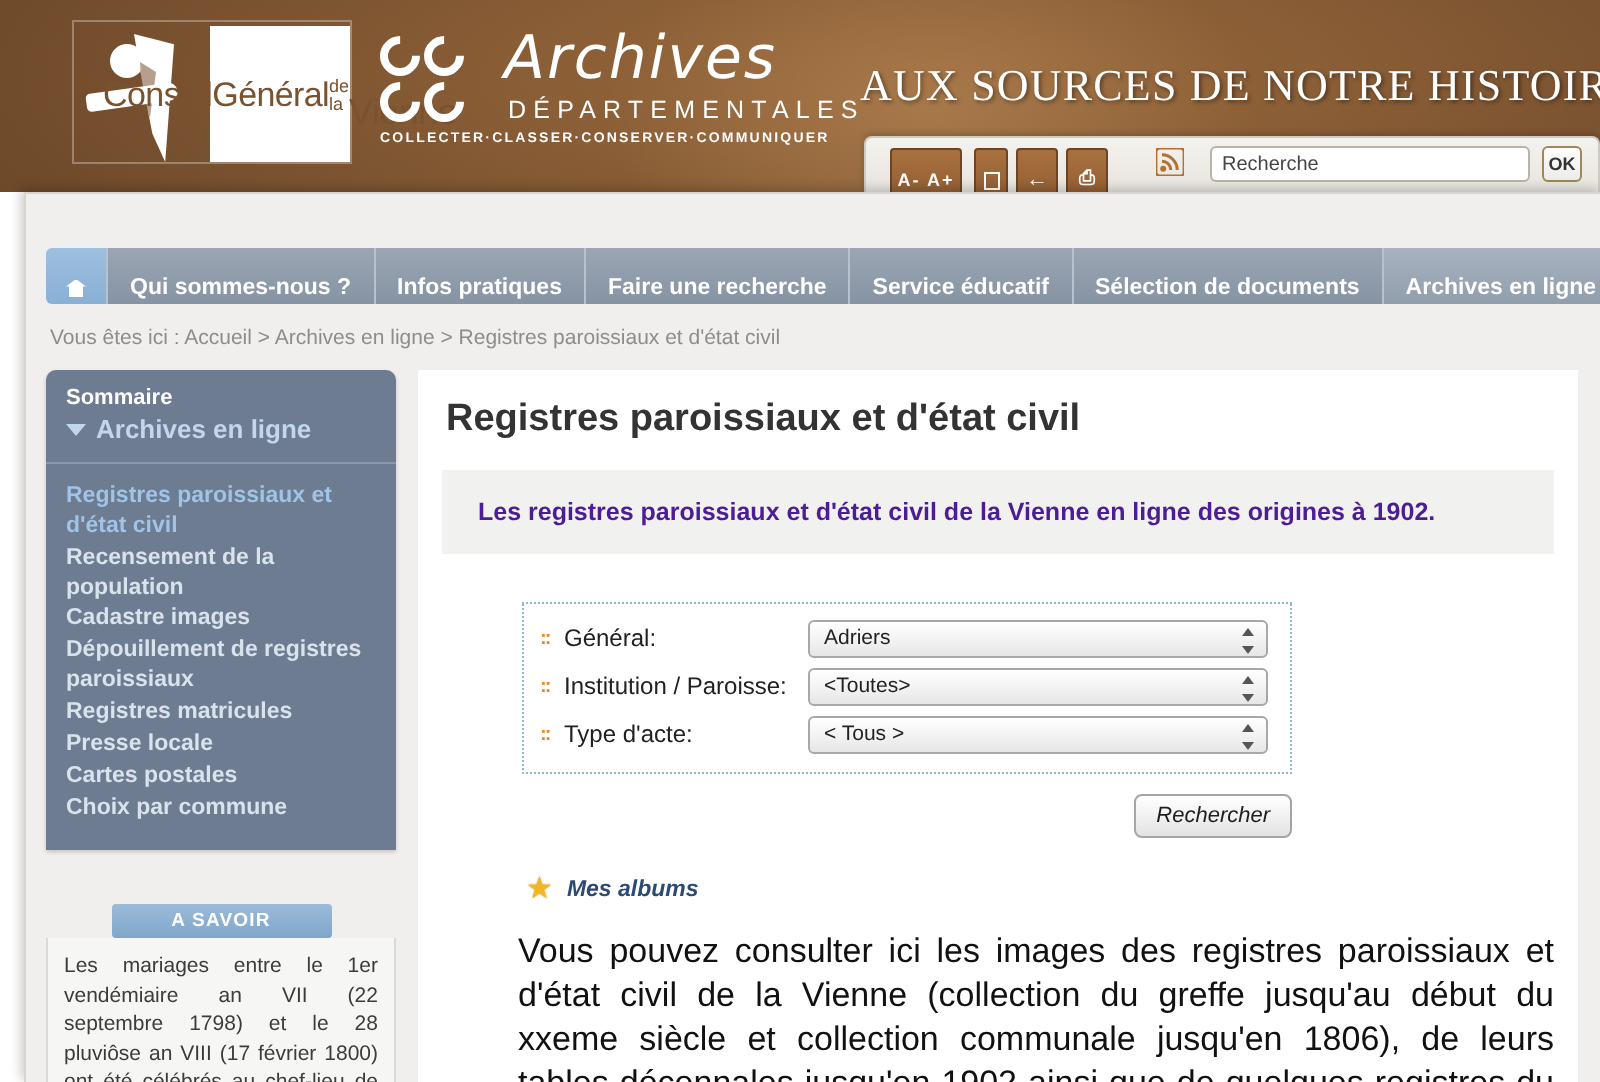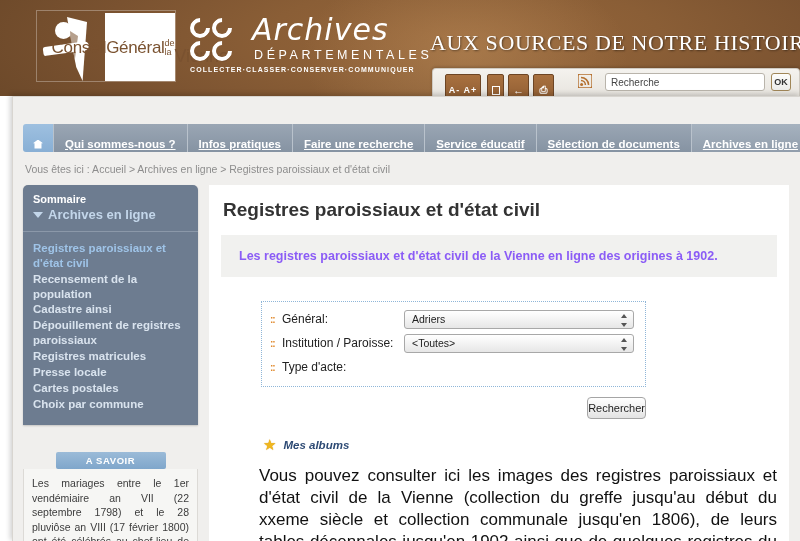--- a/index.html
+++ b/index.html
@@ -275,21 +275,20 @@
     display: flex;
     align-items: center;
     color: #ffffff;
     font-size: 11.5px;
     font-weight: bold;
     background: linear-gradient(to bottom, #9aa6b4 0%, #7d8b9b 100%);
     border-right: 1px solid #b9c2cc;
     white-space: nowrap;
     cursor: pointer;
     box-sizing: border-box;
-    text-decoration: underline;
   }
   .nav-item.last { border-right: none; }
   .nav-item.home {
     padding: 0 10px;
     background: linear-gradient(to bottom, #9ec0e0 0%, #7fa8d0 100%);
   }
   .nav-item.home .house {
     width: 10px; height: 9px;
     background: #fff;
     clip-path: polygon(50% 0%, 100% 42%, 85% 42%, 85% 100%, 15% 100%, 15% 42%, 0% 42%);
@@ -395,21 +394,21 @@
   #page-title {
     margin: 14px 0 0 14px;
     font-size: 19px;
     font-weight: bold;
     color: #333333;
   }
   #intro-banner {
     margin: 14px 12px 0 12px;
     background: #f1f1ef;
     padding: 14px 18px;
-    color: #8b5cf6;
+    color: #4c1d95;
     font-size: 12.5px;
     font-weight: bold;
   }
 
   
   #search-form {
     margin: 24px 0 0 52px;
     width: 385px;
     border: 1px solid #8fb6d8;
     border-style: dotted;
@@ -471,29 +470,30 @@
   .form-select .stepper i.dn { border-top: 4px solid #555; }
 
   #rechercher-row {
     margin: 10px 0 0 52px;
     width: 385px;
     display: flex;
     justify-content: flex-end;
   }
   #rechercher-btn {
     height: 20px;
-    padding: 0 0;
+    padding: 0 10px;
     background: linear-gradient(to bottom, #ffffff 0%, #f0f0f0 55%, #e2e2e2 100%);
     border: 1px solid #a5a5a5;
     border-radius: 4px;
     font-size: 11px;
     color: #1e1e1e;
     display: flex;
     align-items: center;
     cursor: pointer;
+    font-style: italic;
   }
 
   #mes-albums {
     margin: 18px 0 0 54px;
     display: flex;
     align-items: center;
     gap: 7px;
     cursor: pointer;
   }
   #mes-albums .star {
@@ -620,21 +620,21 @@
       <div id="sidebar-head">
         <div class="sommaire">Sommaire</div>
         <div class="section">
           <span class="caret"></span>
           <span>Archives en ligne</span>
         </div>
       </div>
       <div id="sidebar-list">
         <div class="side-item active">Registres paroissiaux et d'état civil</div>
         <div class="side-item">Recensement de la population</div>
-        <div class="side-item">Cadastre ainsi</div>
+        <div class="side-item">Cadastre images</div>
         <div class="side-item">Dépouillement de registres paroissiaux</div>
         <div class="side-item">Registres matricules</div>
         <div class="side-item">Presse locale</div>
         <div class="side-item">Cartes postales</div>
         <div class="side-item">Choix par commune</div>
       </div>
     </div>
 
     <div id="a-savoir">
       <div class="as-head">A SAVOIR</div>
@@ -669,20 +669,27 @@
           <span>&lt;Toutes&gt;</span>
           <span class="stepper">
               <i class="up"></i>
               <i class="dn"></i>
             </span>
         </div>
       </div>
       <div class="form-row">
         <span class="marker">::</span>
         <span class="form-label">Type d'acte:</span>
+        <div class="form-select">
+          <span>&lt; Tous &gt;</span>
+          <span class="stepper">
+              <i class="up"></i>
+              <i class="dn"></i>
+            </span>
+        </div>
       </div>
     </div>
 
     <div id="rechercher-row">
       <div id="rechercher-btn">Rechercher</div>
     </div>
 
     <div id="mes-albums">
       <span class="star">★</span>
       <span class="lbl">Mes albums</span>

